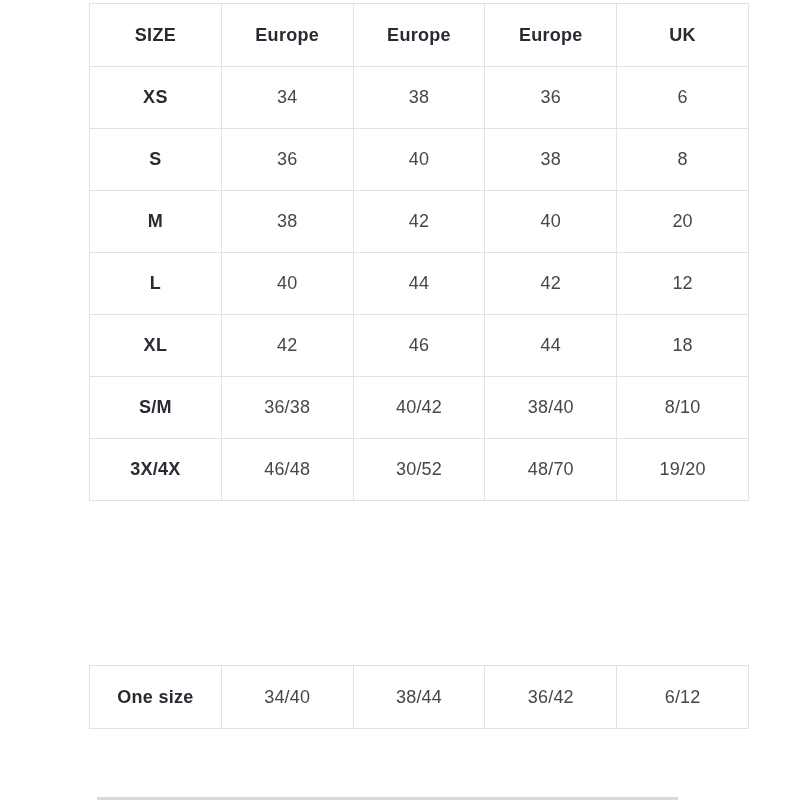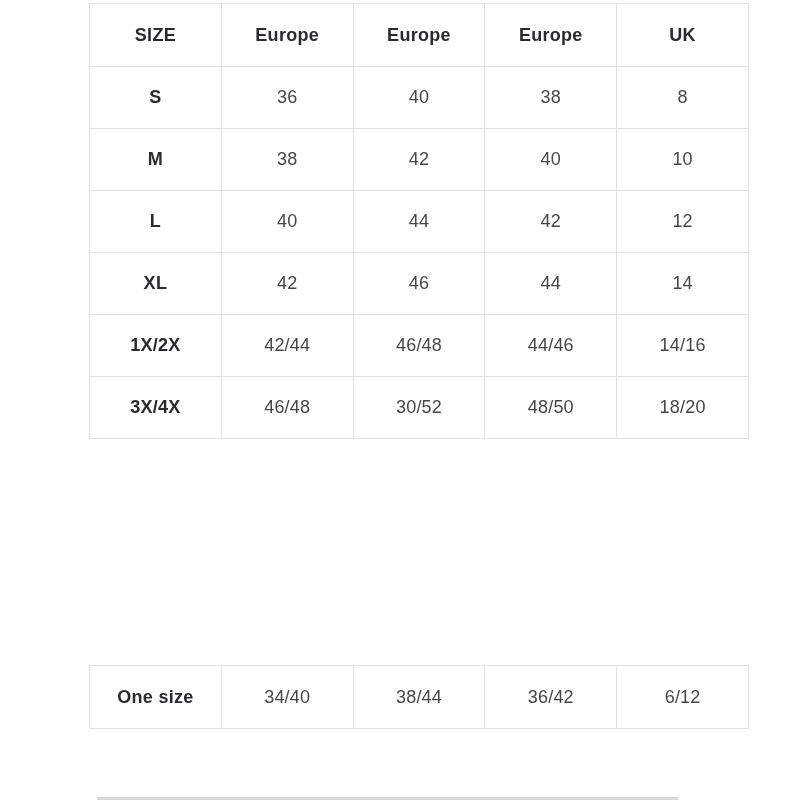--- a/index.html
+++ b/index.html
@@ -59,60 +59,67 @@
   <table class="size-chart" id="main-chart">
     <tbody>
       <tr class="header-row">
         <td class="label">SIZE</td>
         <td class="label">Europe</td>
         <td class="label">Europe</td>
         <td class="label">Europe</td>
         <td class="label">UK</td>
       </tr>
       <tr class="body-row">
+        <td class="label">XS</td>
+        <td>34</td>
+        <td>38</td>
+        <td>36</td>
+        <td>6</td>
+      </tr>
+      <tr class="body-row">
         <td class="label">S</td>
         <td>36</td>
         <td>40</td>
         <td>38</td>
         <td>8</td>
       </tr>
       <tr class="body-row">
         <td class="label">M</td>
         <td>38</td>
         <td>42</td>
         <td>40</td>
-        <td>10</td>
+        <td>20</td>
       </tr>
       <tr class="body-row">
         <td class="label">L</td>
         <td>40</td>
         <td>44</td>
         <td>42</td>
         <td>12</td>
       </tr>
       <tr class="body-row">
         <td class="label">XL</td>
         <td>42</td>
         <td>46</td>
         <td>44</td>
-        <td>14</td>
+        <td>18</td>
       </tr>
       <tr class="body-row">
-        <td class="label">1X/2X</td>
-        <td>42/44</td>
-        <td>46/48</td>
-        <td>44/46</td>
-        <td>14/16</td>
+        <td class="label">S/M</td>
+        <td>36/38</td>
+        <td>40/42</td>
+        <td>38/40</td>
+        <td>8/10</td>
       </tr>
       <tr class="body-row">
         <td class="label">3X/4X</td>
         <td>46/48</td>
         <td>30/52</td>
-        <td>48/50</td>
-        <td>18/20</td>
+        <td>48/70</td>
+        <td>19/20</td>
       </tr>
     </tbody>
   </table>
 
   <table class="size-chart" id="extra-chart">
     <tbody>
       <tr class="body-row">
         <td class="label">One size</td>
         <td>34/40</td>
         <td>38/44</td>

